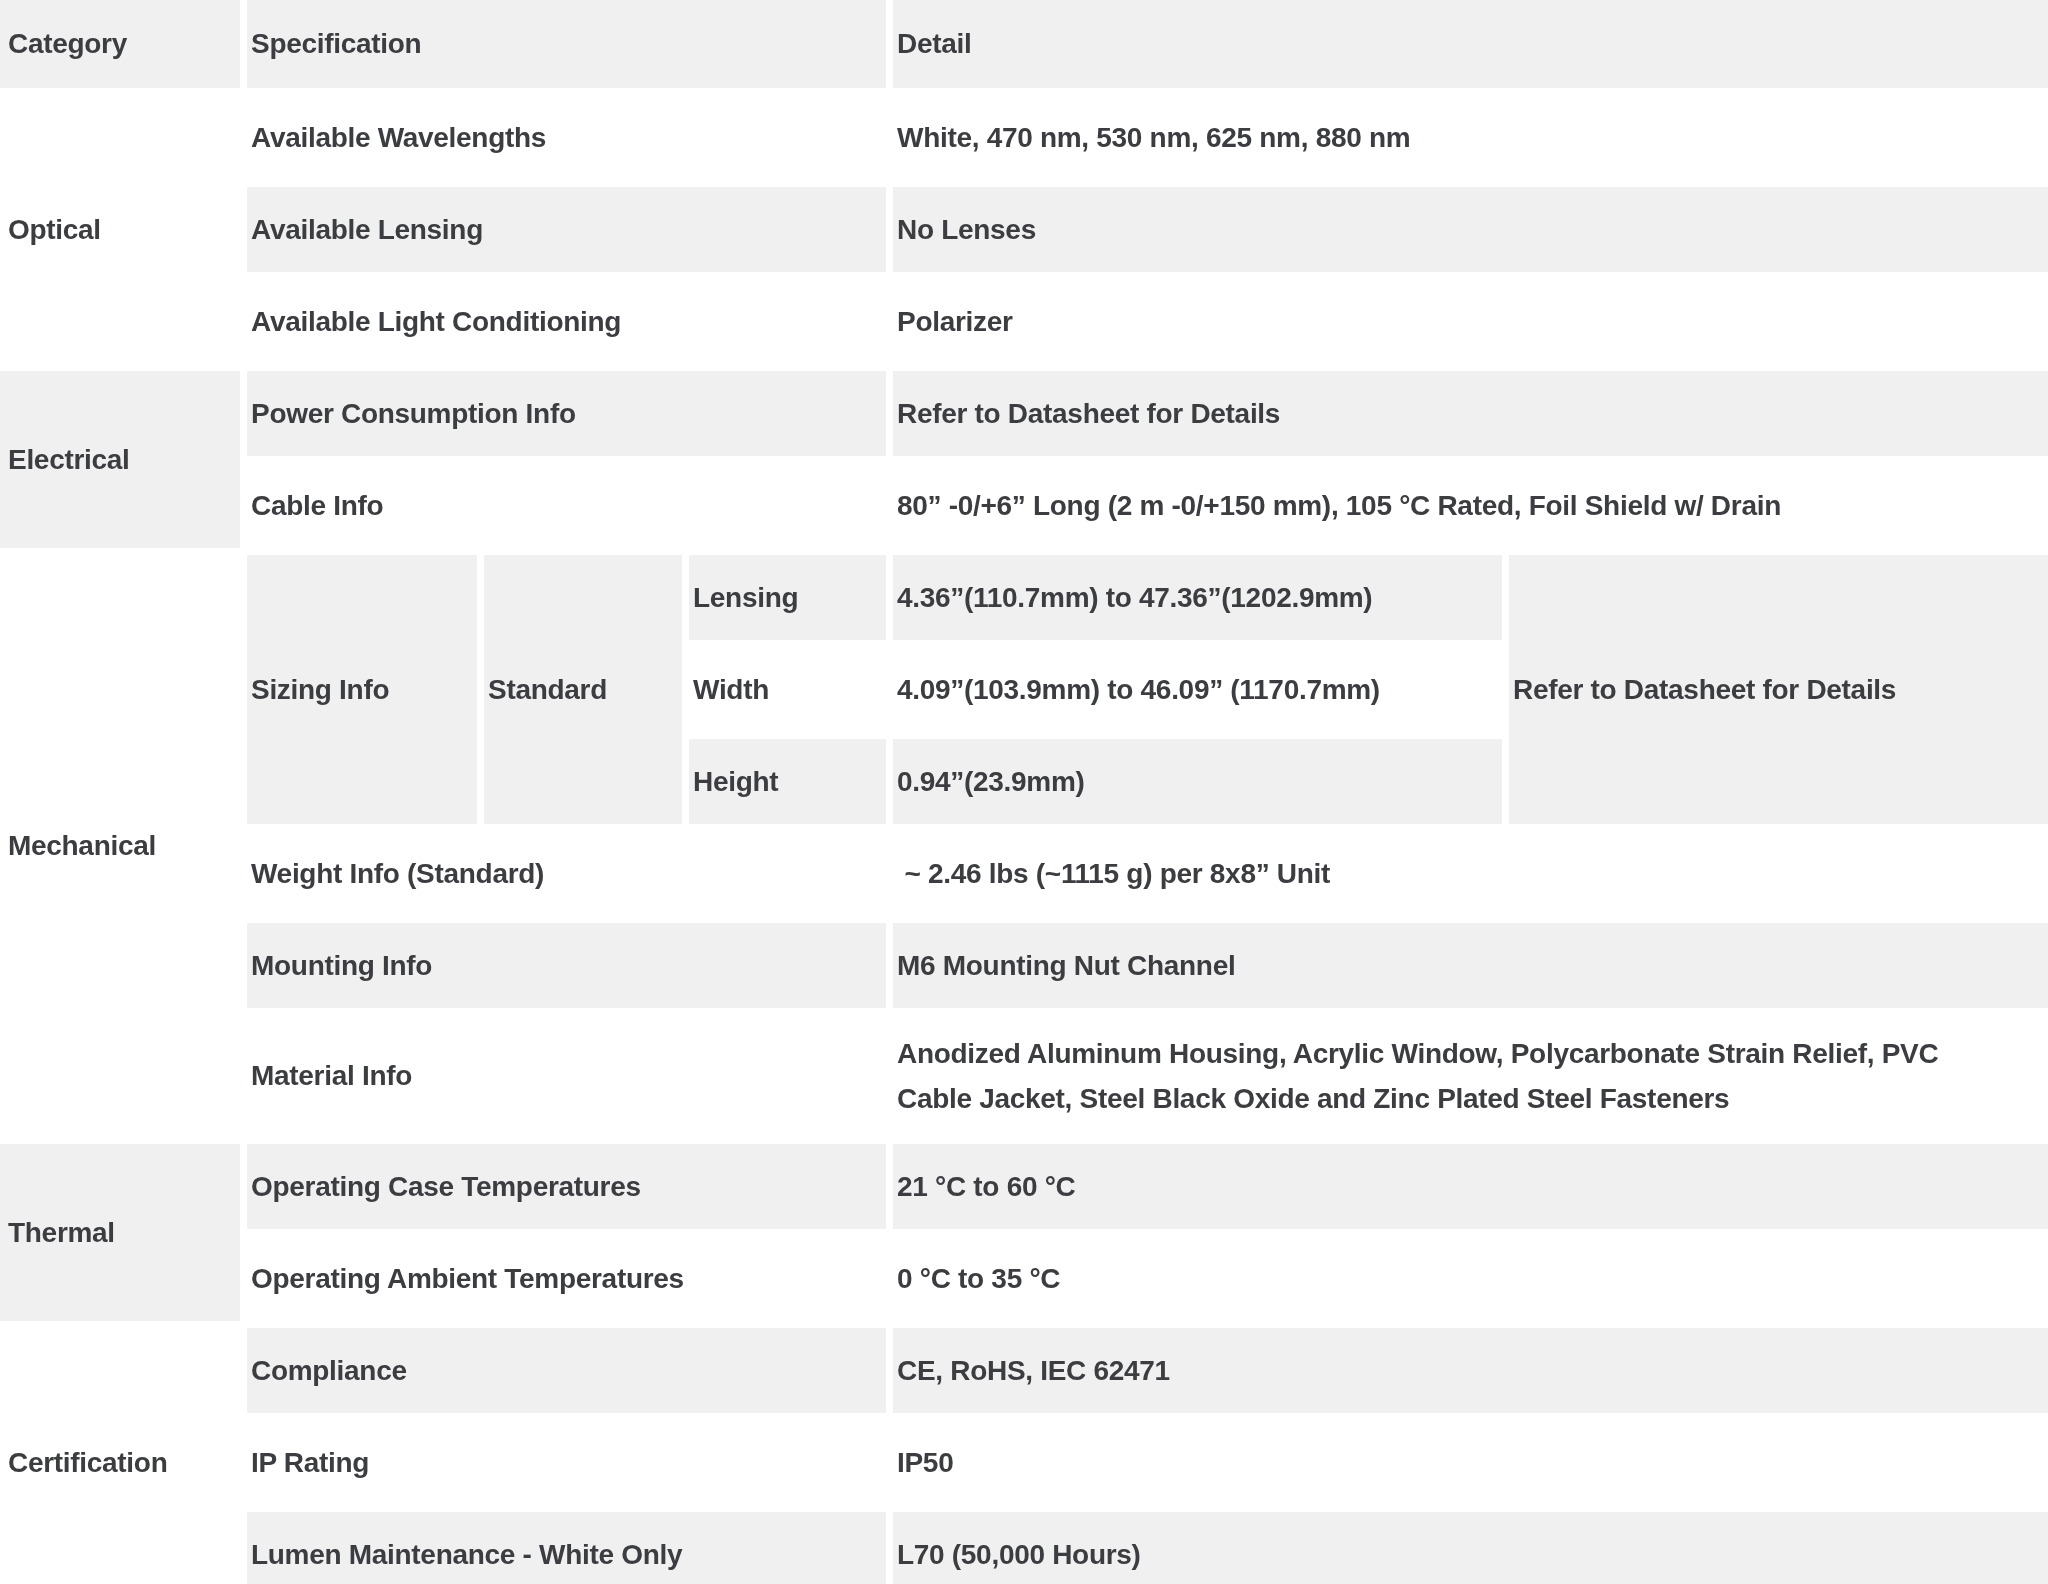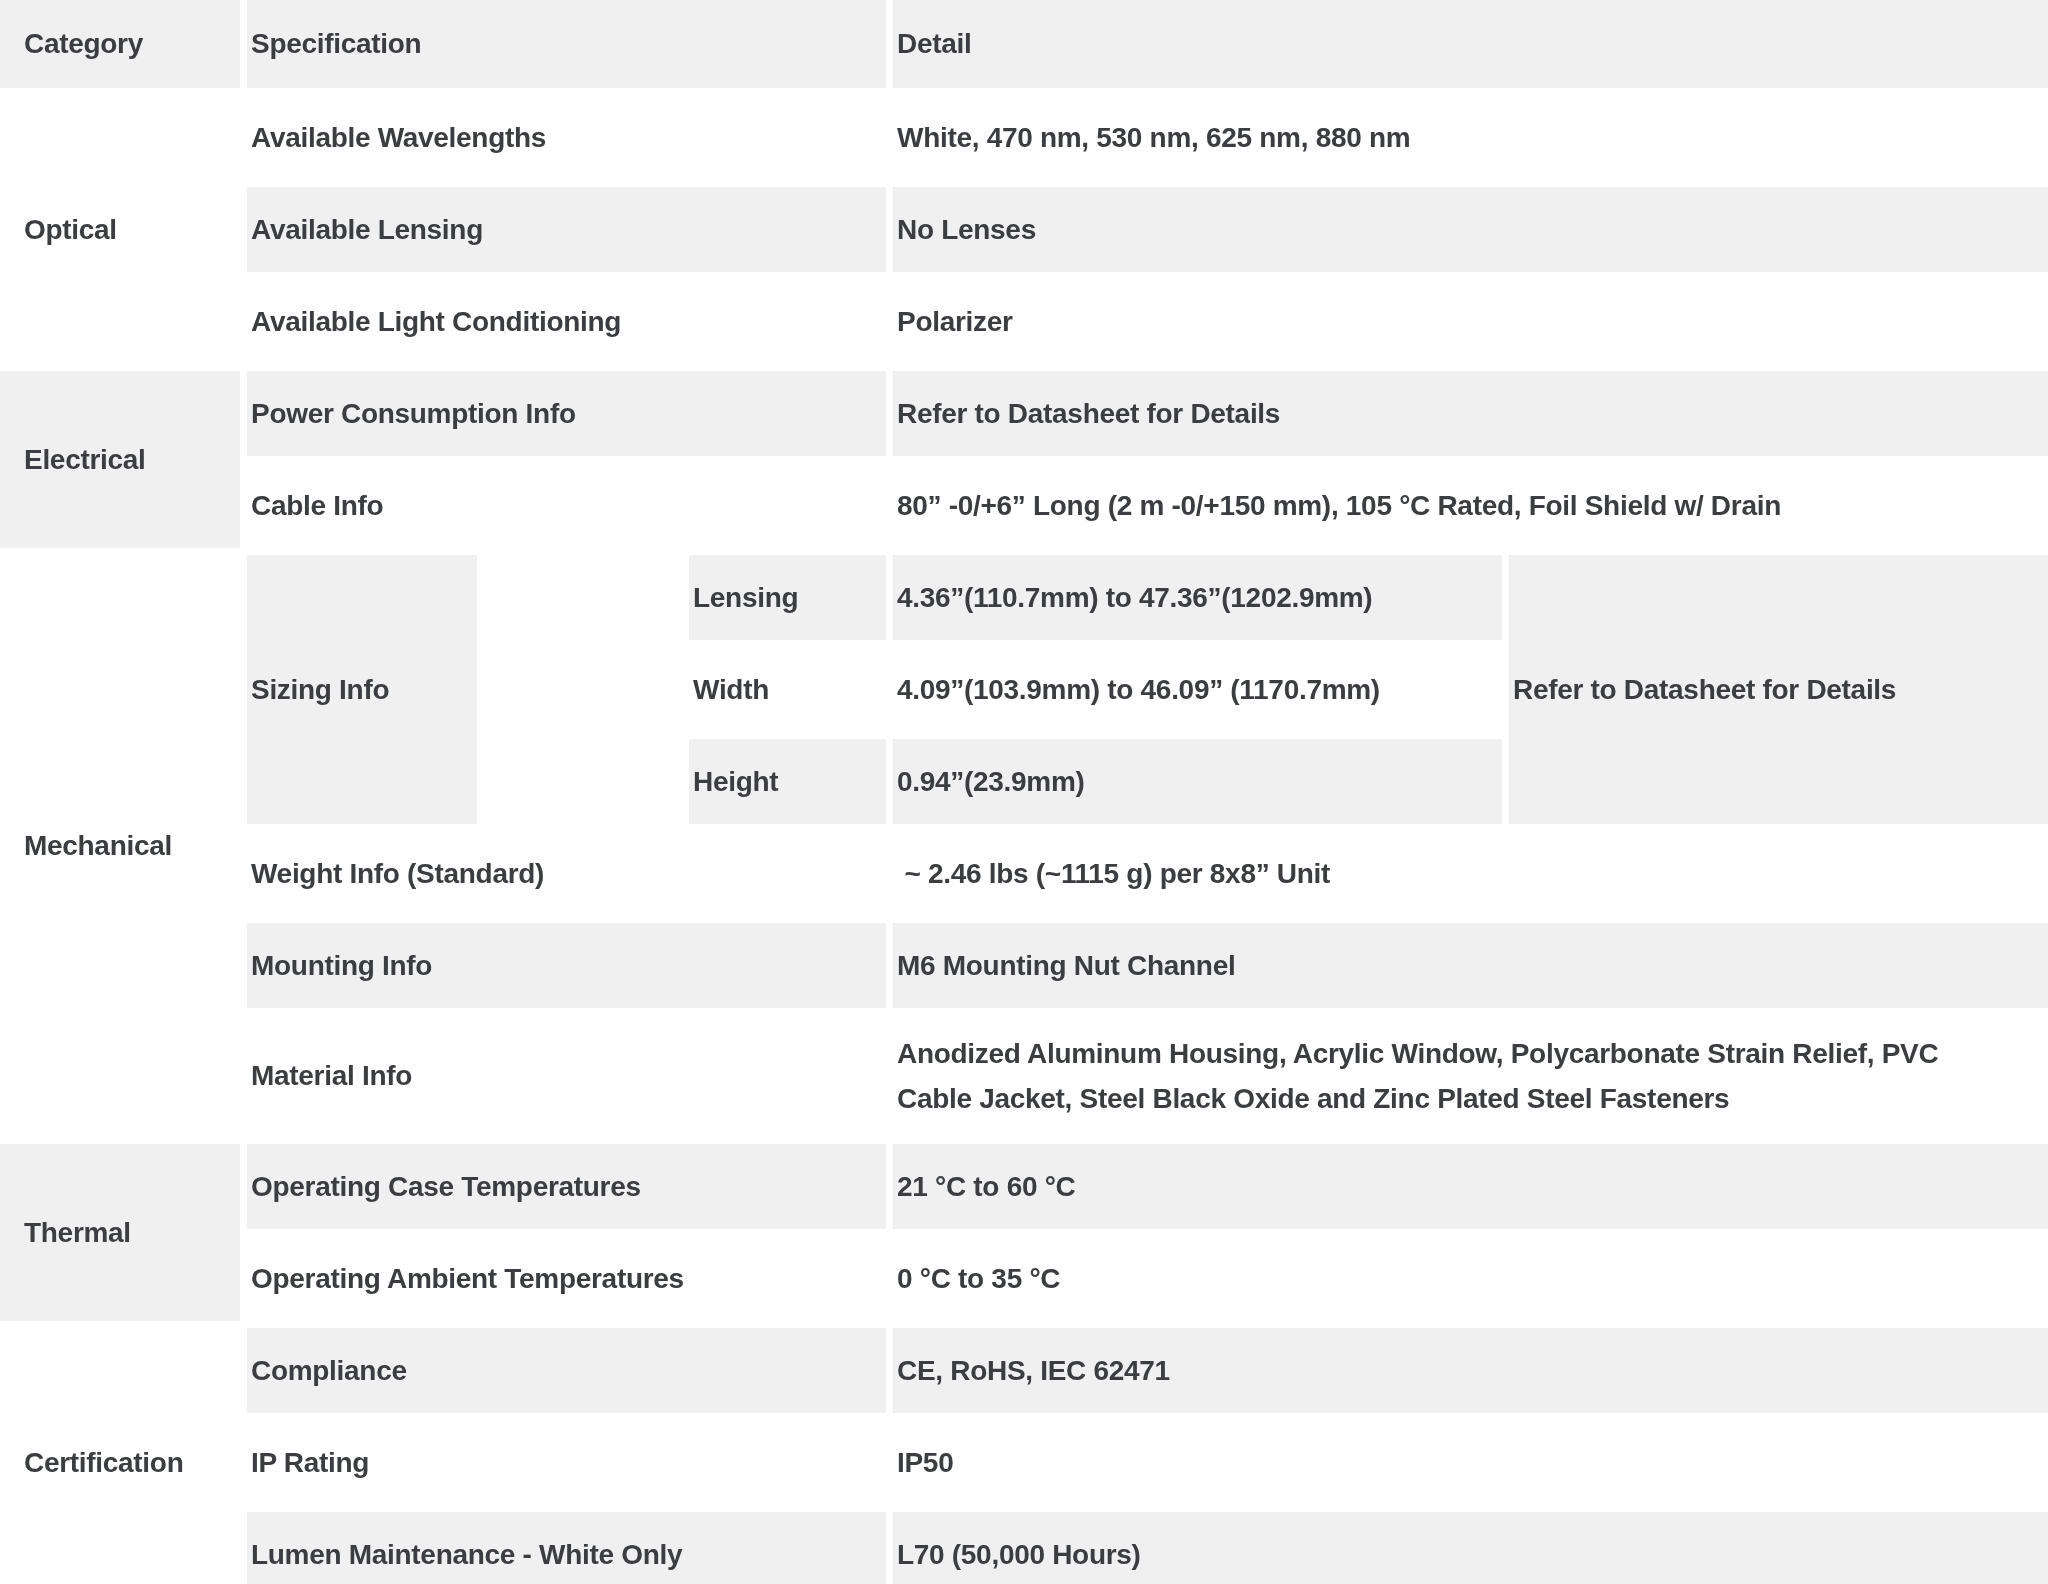--- a/index.html
+++ b/index.html
@@ -27,21 +27,21 @@
   }
   .cell {
     display: flex;
     align-items: center;
     padding-left: 4px;
     padding-right: 16px;
     white-space: pre-line;
     line-height: 1.62;
   }
   .cell.cat {
-    padding-left: 24px;
+    padding-left: 8px;
   }
   .shaded { background: var(--shaded, #f0f0f1); }
   .plain  { background: var(--plain, #ffffff); }
 </style>
 </head>
 <body>
 
 <div class="spec-grid">
 
   <div class="cell cat shaded" style="grid-area:1/1/2/2">Category</div>
@@ -57,20 +57,21 @@
   <div class="cell plain" style="grid-area:4/5/5/7">Polarizer</div>
 
   <div class="cell cat shaded" style="grid-area:5/1/7/2">Electrical</div>
   <div class="cell shaded" style="grid-area:5/2/6/5">Power Consumption Info</div>
   <div class="cell shaded" style="grid-area:5/5/6/7">Refer to Datasheet for Details</div>
   <div class="cell plain" style="grid-area:6/2/7/5">Cable Info</div>
   <div class="cell plain" style="grid-area:6/5/7/7">80” -0/+6” Long (2 m -0/+150 mm), 105 °C Rated, Foil Shield w/ Drain</div>
 
   <div class="cell cat plain" style="grid-area:7/1/13/2">Mechanical</div>
   <div class="cell shaded" style="grid-area:7/2/10/3">Sizing Info</div>
+  <div class="cell shaded" style="grid-area:7/3/10/4">Standard</div>
   <div class="cell shaded" style="grid-area:7/4/8/5">Lensing</div>
   <div class="cell shaded" style="grid-area:7/5/8/6">4.36”(110.7mm) to 47.36”(1202.9mm)</div>
   <div class="cell plain" style="grid-area:8/4/9/5">Width</div>
   <div class="cell plain" style="grid-area:8/5/9/6">4.09”(103.9mm) to 46.09” (1170.7mm)</div>
   <div class="cell shaded" style="grid-area:9/4/10/5">Height</div>
   <div class="cell shaded" style="grid-area:9/5/10/6">0.94”(23.9mm)</div>
   <div class="cell shaded" style="grid-area:7/6/10/7">Refer to Datasheet for Details</div>
   <div class="cell plain" style="grid-area:10/2/11/5">Weight Info (Standard)</div>
   <div class="cell plain" style="grid-area:10/5/11/7">&nbsp;~ 2.46 lbs (~1115 g) per 8x8” Unit</div>
   <div class="cell shaded" style="grid-area:11/2/12/5">Mounting Info</div>

